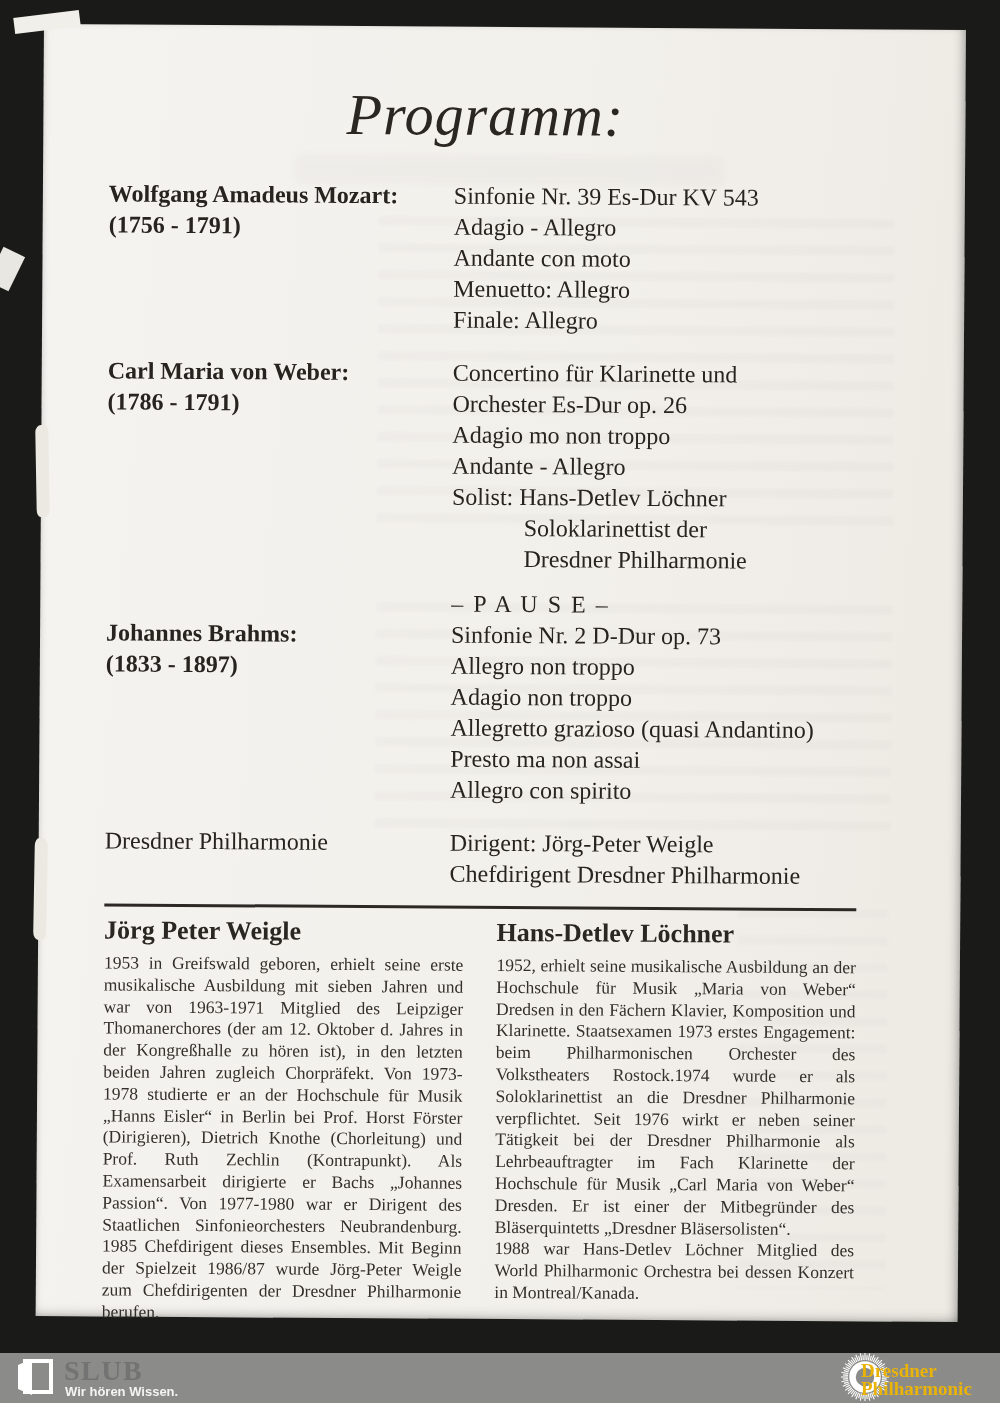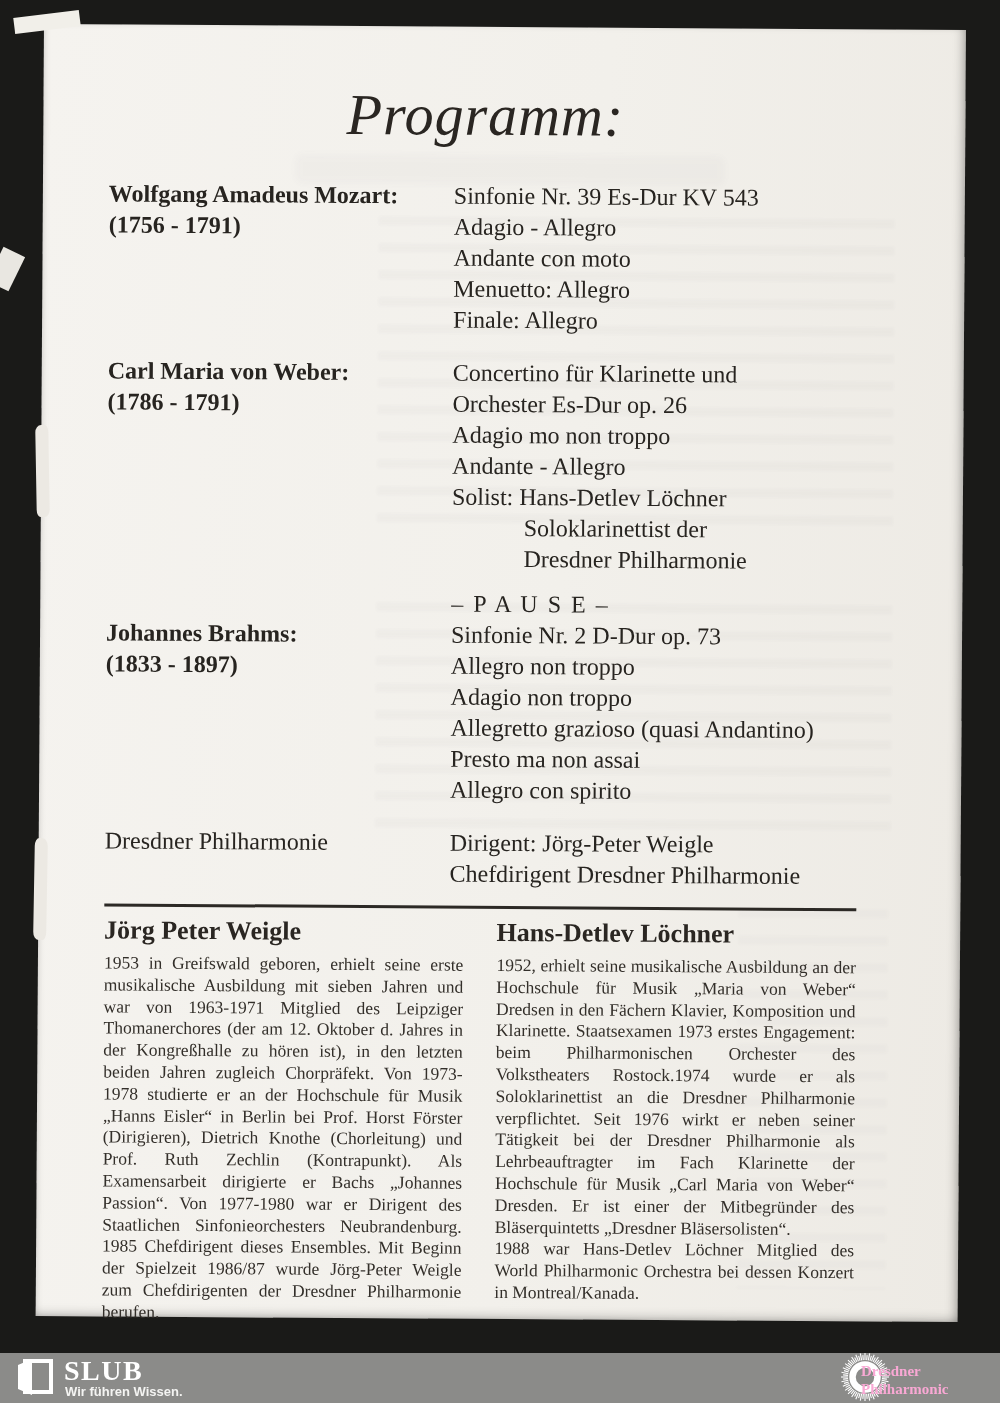--- a/index.html
+++ b/index.html
@@ -56,26 +56,26 @@
   
   .artifact{position:absolute;background:#ece9e3;}
   .art-corner{left:14px;top:14px;width:66px;height:16px;transform:rotate(-7deg);background:#f1efe9;}
   .art-streak{left:-6px;top:250px;width:24px;height:38px;transform:rotate(26deg);background:#e9e7e1;}
   .art-tape1{left:36px;top:425px;width:13px;height:92px;border-radius:45% 30% 40% 30%/8%;transform:rotate(-1deg);}
   .art-tape2{left:34px;top:838px;width:13px;height:102px;border-radius:35% 45% 30% 40%/8%;transform:rotate(1deg);}
   
   .footer-bar{position:absolute;left:0;top:1353px;width:1000px;height:50px;background:#8b8b89;}
   .slub-book{position:absolute;left:16px;top:1356px;}
   .slub-name{position:absolute;left:64px;top:1355px;font-family:"Liberation Serif",serif;
-    font-weight:bold;font-size:28px;color:#ffffff;letter-spacing:1.5px;}
+    font-weight:bold;font-size:28px;color:#737373;letter-spacing:1.5px;}
   .slub-tagline{position:absolute;left:65px;top:1384px;font-family:"Liberation Sans",sans-serif;
     font-weight:bold;font-size:13px;color:#f4f4f2;}
   .dp-sunburst{position:absolute;left:840px;top:1352px;}
   .dp-name{position:absolute;left:861px;top:1362px;font-family:"Liberation Serif",serif;
-    font-weight:bold;font-size:15px;line-height:18px;color:#f9a8d4;}
+    font-weight:bold;font-size:19px;line-height:18px;color:#eab308;}
 </style>
 </head>
 <body>
 
 <div class="paper">
   <div class="ghost ghost-title"></div>
   <div class="ghost ghost-stripes ghost-b1"></div>
   <div class="ghost ghost-stripes ghost-b2"></div>
   <div class="ghost ghost-stripes ghost-b3"></div>
 
@@ -165,21 +165,21 @@
 <div class="artifact art-tape1"></div>
 <div class="artifact art-tape2"></div>
 
 <div class="footer-bar"></div>
 
 <svg class="slub-book" width="38" height="42" viewBox="0 0 38 42">
   <rect x="9" y="5" width="26" height="31" fill="none" stroke="#ffffff" stroke-width="4"></rect>
   <polygon points="2,9 16,3 16,39 2,33" fill="#ffffff"></polygon>
 </svg>
 <div class="slub-name">SLUB</div>
-<div class="slub-tagline">Wir führen Wissen.</div>
+<div class="slub-tagline">Wir hören Wissen.</div>
 
 <svg class="dp-sunburst" width="50" height="50" viewBox="0 0 50 50">
   <g stroke="#ffffff" stroke-width="1.1">
     <g id="rays">
         <line x1="42" y1="25" x2="49" y2="25"></line>
         <line x1="41.91814035342735" y1="26.66629138560253" x2="46.89406398678833" y2="27.156377087250334"></line>
         <line x1="41.67334976685492" y1="28.31653547427418" x2="48.53884672967753" y2="29.68216772838708"></line>
         <line x1="41.26798570744755" y1="29.93483951332586" x2="46.052687386108595" y2="31.386262899598172"></line>
         <line x1="40.70595205269187" y1="31.505618350206525" x2="47.17310878027088" y2="34.18440237676215"></line>
         <line x1="39.992661493922036" y1="33.01374452604196" x2="44.40226781566381" y2="35.37072821017195"></line>

